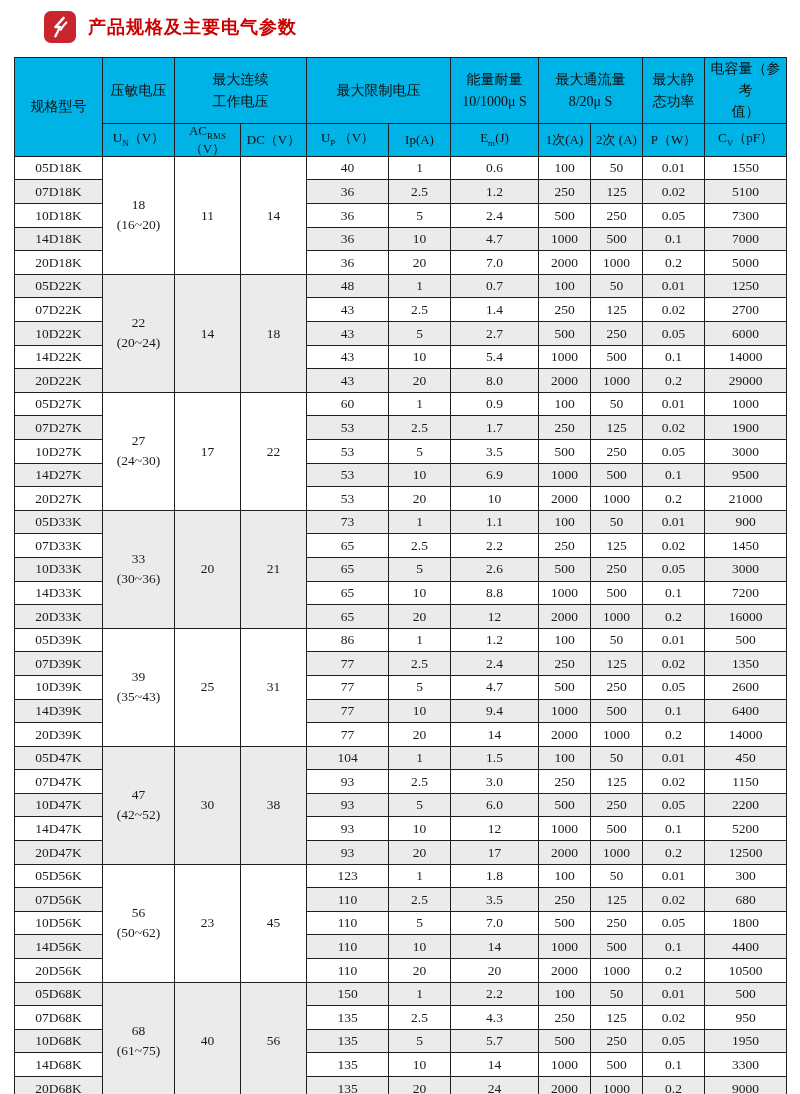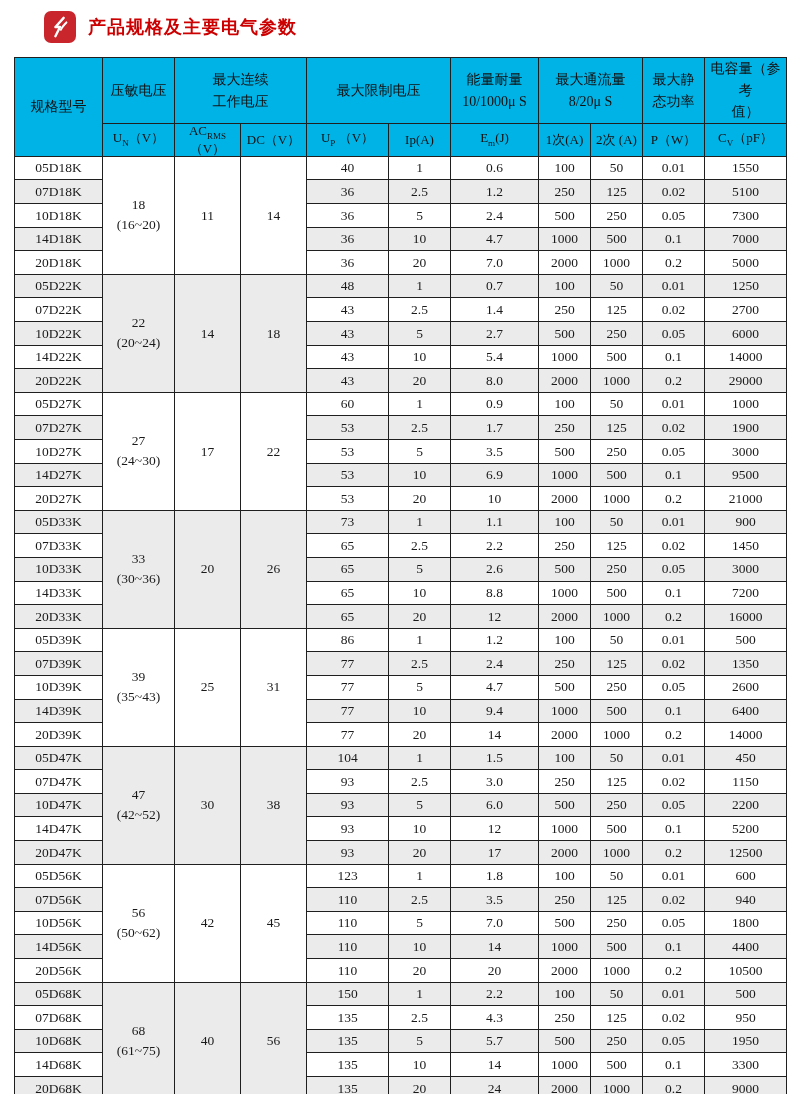--- a/index.html
+++ b/index.html
@@ -242,21 +242,21 @@
           <td class="w">2000</td>
           <td class="w">1000</td>
           <td class="w">0.2</td>
           <td class="w">21000</td>
         </tr>
         <tr>
           <td class="g">05D33K</td>
           <td class="g multiline" rowspan="5">33
 (30~36)</td>
           <td class="g" rowspan="5">20</td>
-          <td class="g" rowspan="5">26</td>
+          <td class="g" rowspan="5">21</td>
           <td class="g">73</td>
           <td class="g">1</td>
           <td class="g">1.1</td>
           <td class="g">100</td>
           <td class="g">50</td>
           <td class="g">0.01</td>
           <td class="g">900</td>
         </tr>
         <tr>
           <td class="w">07D33K</td>
@@ -403,39 +403,39 @@
           <td class="g">17</td>
           <td class="g">2000</td>
           <td class="g">1000</td>
           <td class="g">0.2</td>
           <td class="g">12500</td>
         </tr>
         <tr>
           <td class="w">05D56K</td>
           <td class="w multiline" rowspan="5">56
 (50~62)</td>
-          <td class="w" rowspan="5">42</td>
+          <td class="w" rowspan="5">23</td>
           <td class="w" rowspan="5">45</td>
           <td class="w">123</td>
           <td class="w">1</td>
           <td class="w">1.8</td>
           <td class="w">100</td>
           <td class="w">50</td>
           <td class="w">0.01</td>
-          <td class="w">600</td>
+          <td class="w">300</td>
         </tr>
         <tr>
           <td class="g">07D56K</td>
           <td class="g">110</td>
           <td class="g">2.5</td>
           <td class="g">3.5</td>
           <td class="g">250</td>
           <td class="g">125</td>
           <td class="g">0.02</td>
-          <td class="g">940</td>
+          <td class="g">680</td>
         </tr>
         <tr>
           <td class="w">10D56K</td>
           <td class="w">110</td>
           <td class="w">5</td>
           <td class="w">7.0</td>
           <td class="w">500</td>
           <td class="w">250</td>
           <td class="w">0.05</td>
           <td class="w">1800</td>

